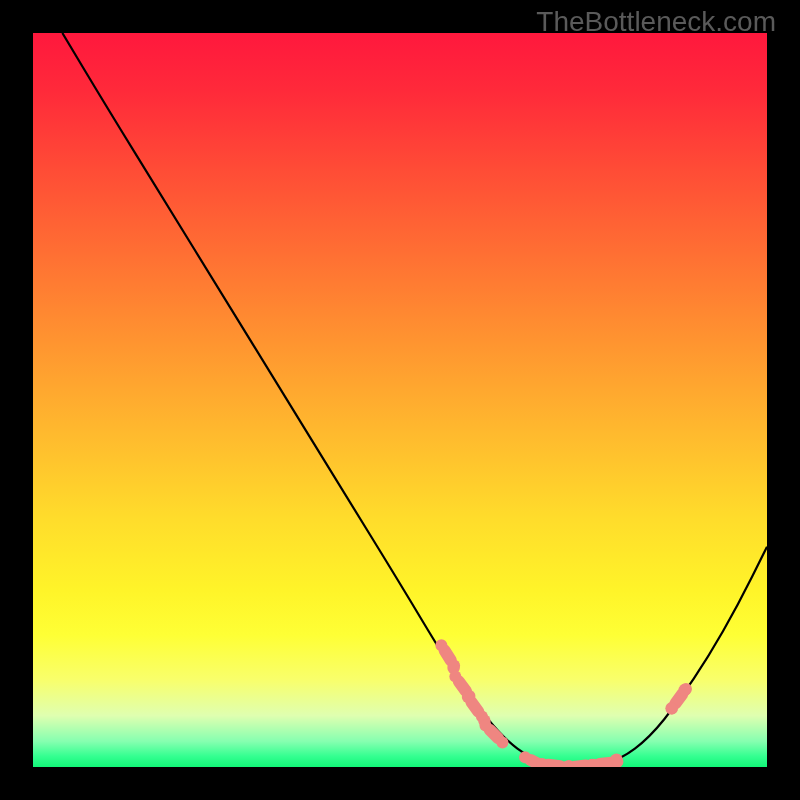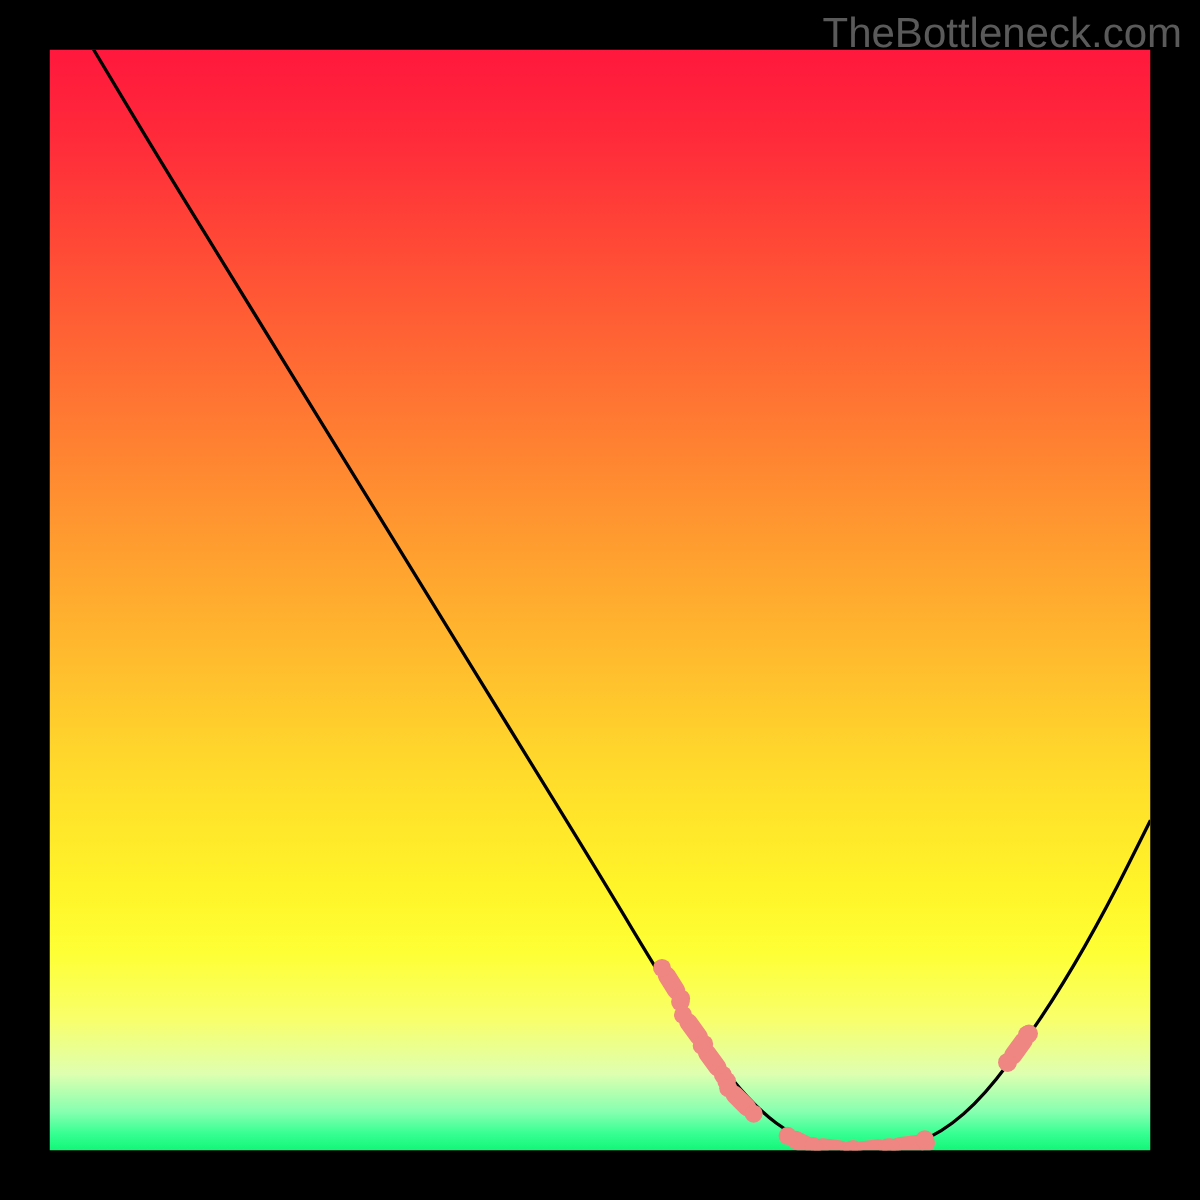--- a/index.html
+++ b/index.html
@@ -1,20 +1,20 @@
 <!DOCTYPE html>
 <html><head>
 <meta charset="utf-8">
 <style>
   * { margin: 0; padding: 0; box-sizing: border-box; }
   body { background: #000; width: 800px; height: 800px; overflow: hidden; position: relative; }
   .watermark {
     position: absolute;
     top: 6px;
-    right: 12px;
+    right: 24px;
     font-family: Arial, Helvetica, sans-serif;
     font-size: 28px;
     color: #5a5a5a;
     font-weight: 500;
     z-index: 10;
   }
   .plot-area {
     position: absolute;
     left: 33px;
     top: 33px;

